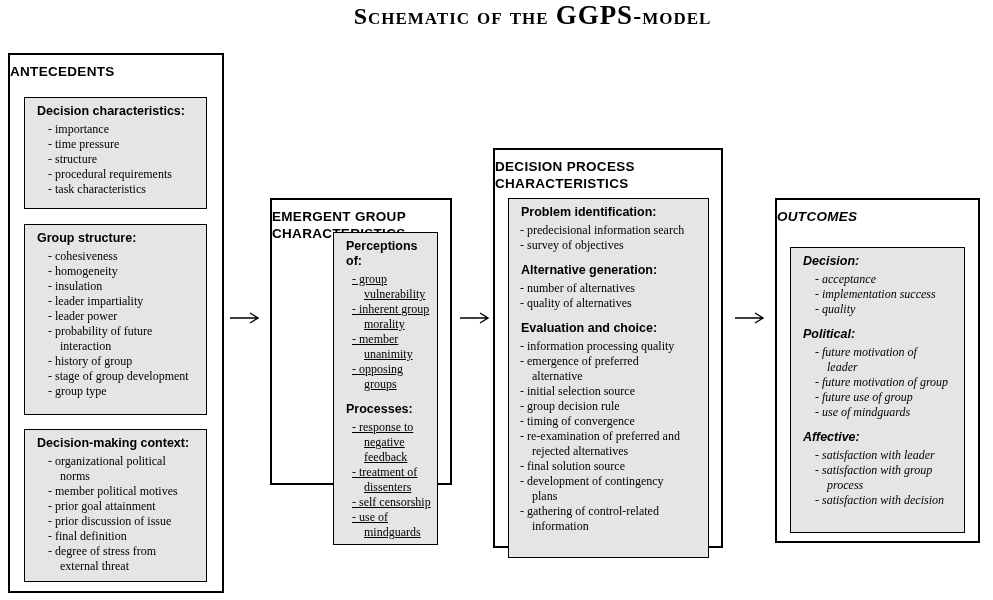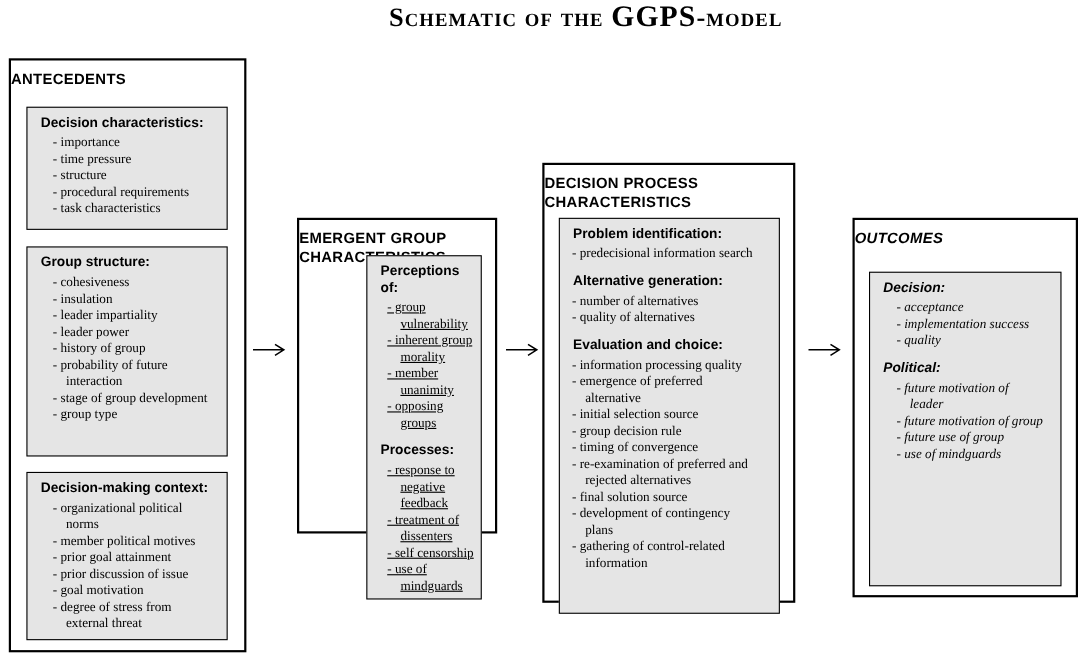--- a/index.html
+++ b/index.html
@@ -87,39 +87,40 @@
           <div class="item">- time pressure</div>
           <div class="item">- structure</div>
           <div class="item">- procedural requirements</div>
           <div class="item">- task characteristics</div>
         </div>
       </div>
       <div class="subbox">
         <div class="section">
           <div class="section-title">Group structure:</div>
           <div class="item">- cohesiveness</div>
+          <div class="item">- homogeneity</div>
           <div class="item">- insulation</div>
           <div class="item">- leader impartiality</div>
           <div class="item">- leader power</div>
-          <div class="item">- history of group</div>
           <div class="item">- probability of future
 interaction</div>
+          <div class="item">- history of group</div>
           <div class="item">- stage of group development</div>
           <div class="item">- group type</div>
         </div>
       </div>
       <div class="subbox">
         <div class="section">
           <div class="section-title">Decision-making context:</div>
           <div class="item">- organizational political
 norms</div>
           <div class="item">- member political motives</div>
           <div class="item">- prior goal attainment</div>
           <div class="item">- prior discussion of issue</div>
-          <div class="item">- goal motivation</div>
+          <div class="item">- final definition</div>
           <div class="item">- degree of stress from
 external threat</div>
         </div>
       </div>
     </div>
 </div>
 
 <div class="arrow" id="arrow1">
   <svg width="32" height="16" viewBox="0 0 32 16">
       <path d="M1 8 H28 M21 3 L29 8 L21 13" fill="none" stroke="#000" stroke-width="1.4"></path>
@@ -159,20 +160,21 @@
 </div>
 
 <div class="box" id="b3">
   <div class="box-title">DECISION PROCESS
 CHARACTERISTICS</div>
   <div>
       <div class="subbox">
         <div class="section">
           <div class="section-title">Problem identification:</div>
           <div class="item">- predecisional information search</div>
+          <div class="item">- survey of objectives</div>
         </div>
         <div class="section">
           <div class="section-title">Alternative generation:</div>
           <div class="item">- number of alternatives</div>
           <div class="item">- quality of alternatives</div>
         </div>
         <div class="section">
           <div class="section-title">Evaluation and choice:</div>
           <div class="item">- information processing quality</div>
           <div class="item">- emergence of preferred
@@ -209,15 +211,22 @@
           <div class="item">- quality</div>
         </div>
         <div class="section">
           <div class="section-title">Political:</div>
           <div class="item">- future motivation of
 leader</div>
           <div class="item">- future motivation of group</div>
           <div class="item">- future use of group</div>
           <div class="item">- use of mindguards</div>
         </div>
+        <div class="section">
+          <div class="section-title">Affective:</div>
+          <div class="item">- satisfaction with leader</div>
+          <div class="item">- satisfaction with group
+process</div>
+          <div class="item">- satisfaction with decision</div>
+        </div>
       </div>
     </div>
 </div>
 
 </body></html>

